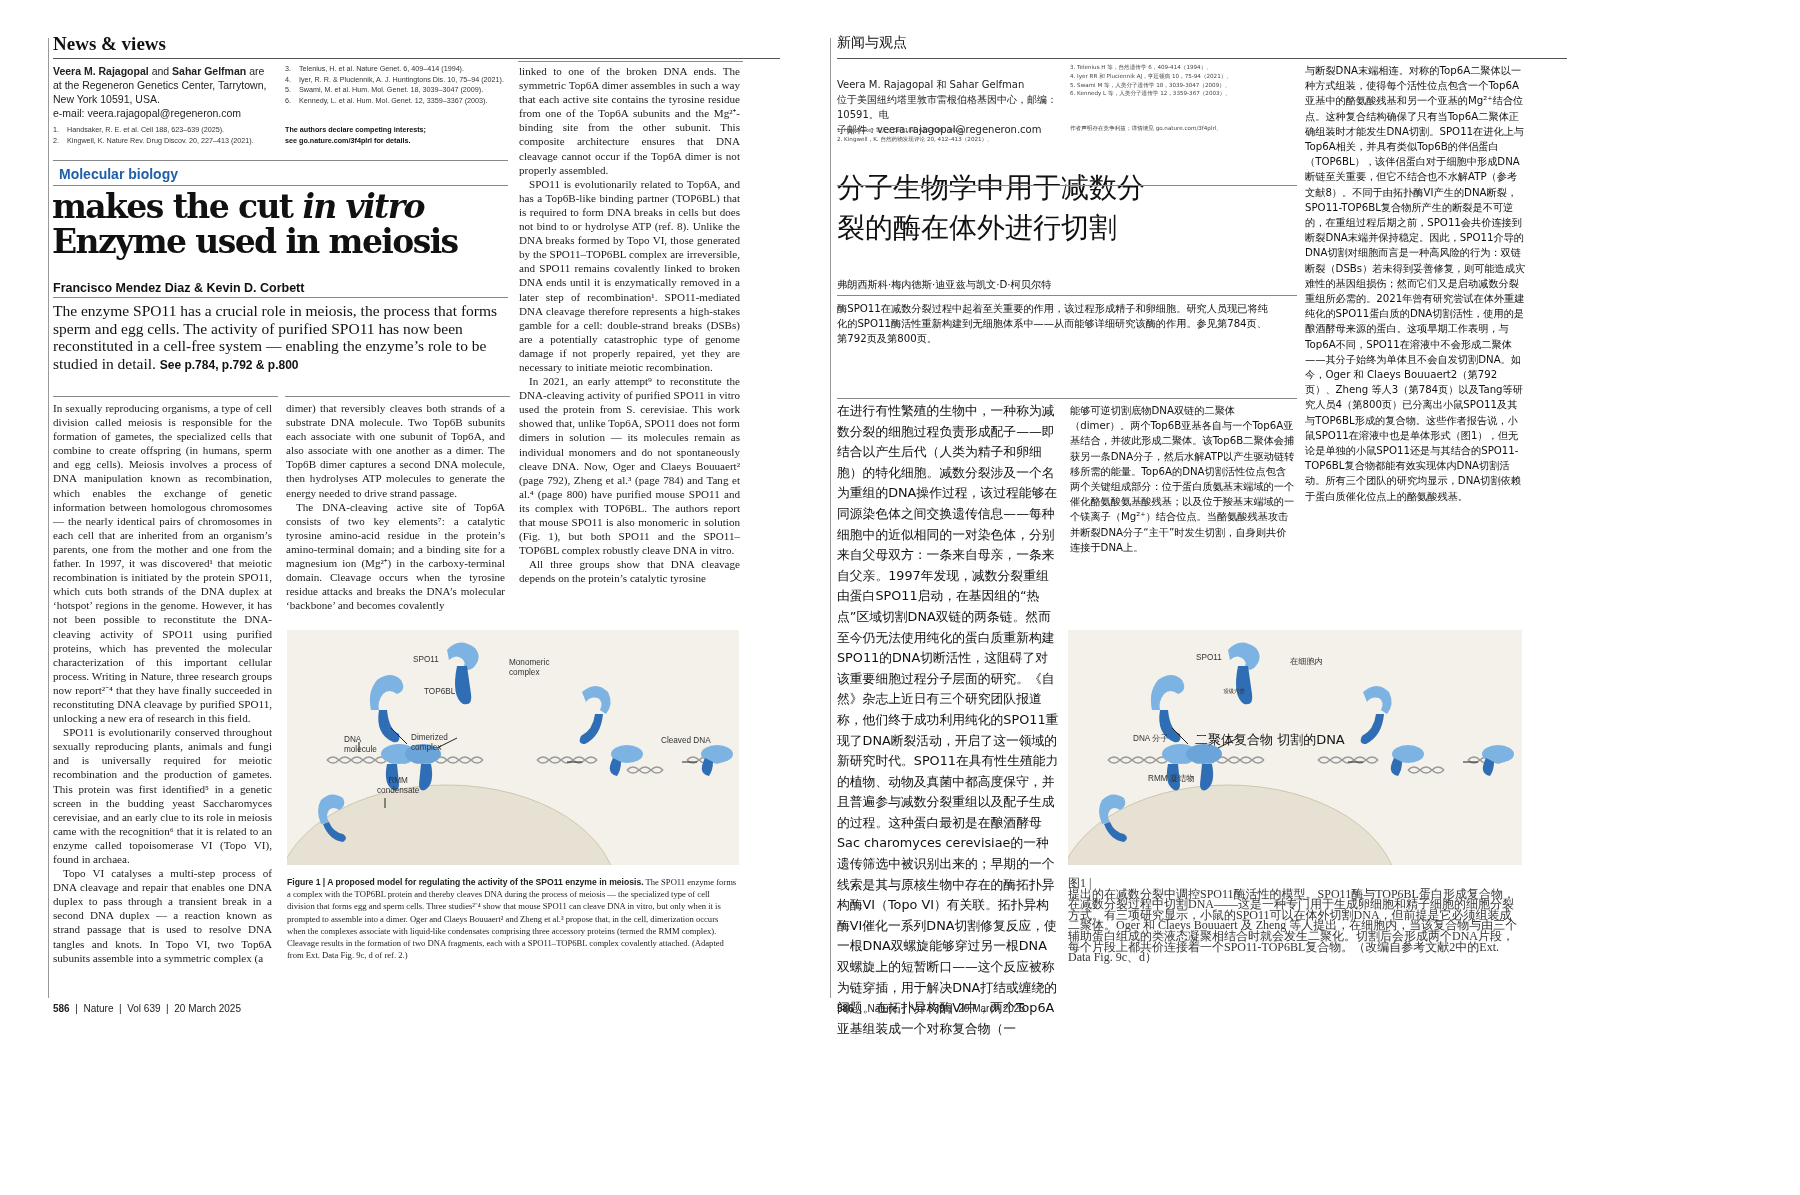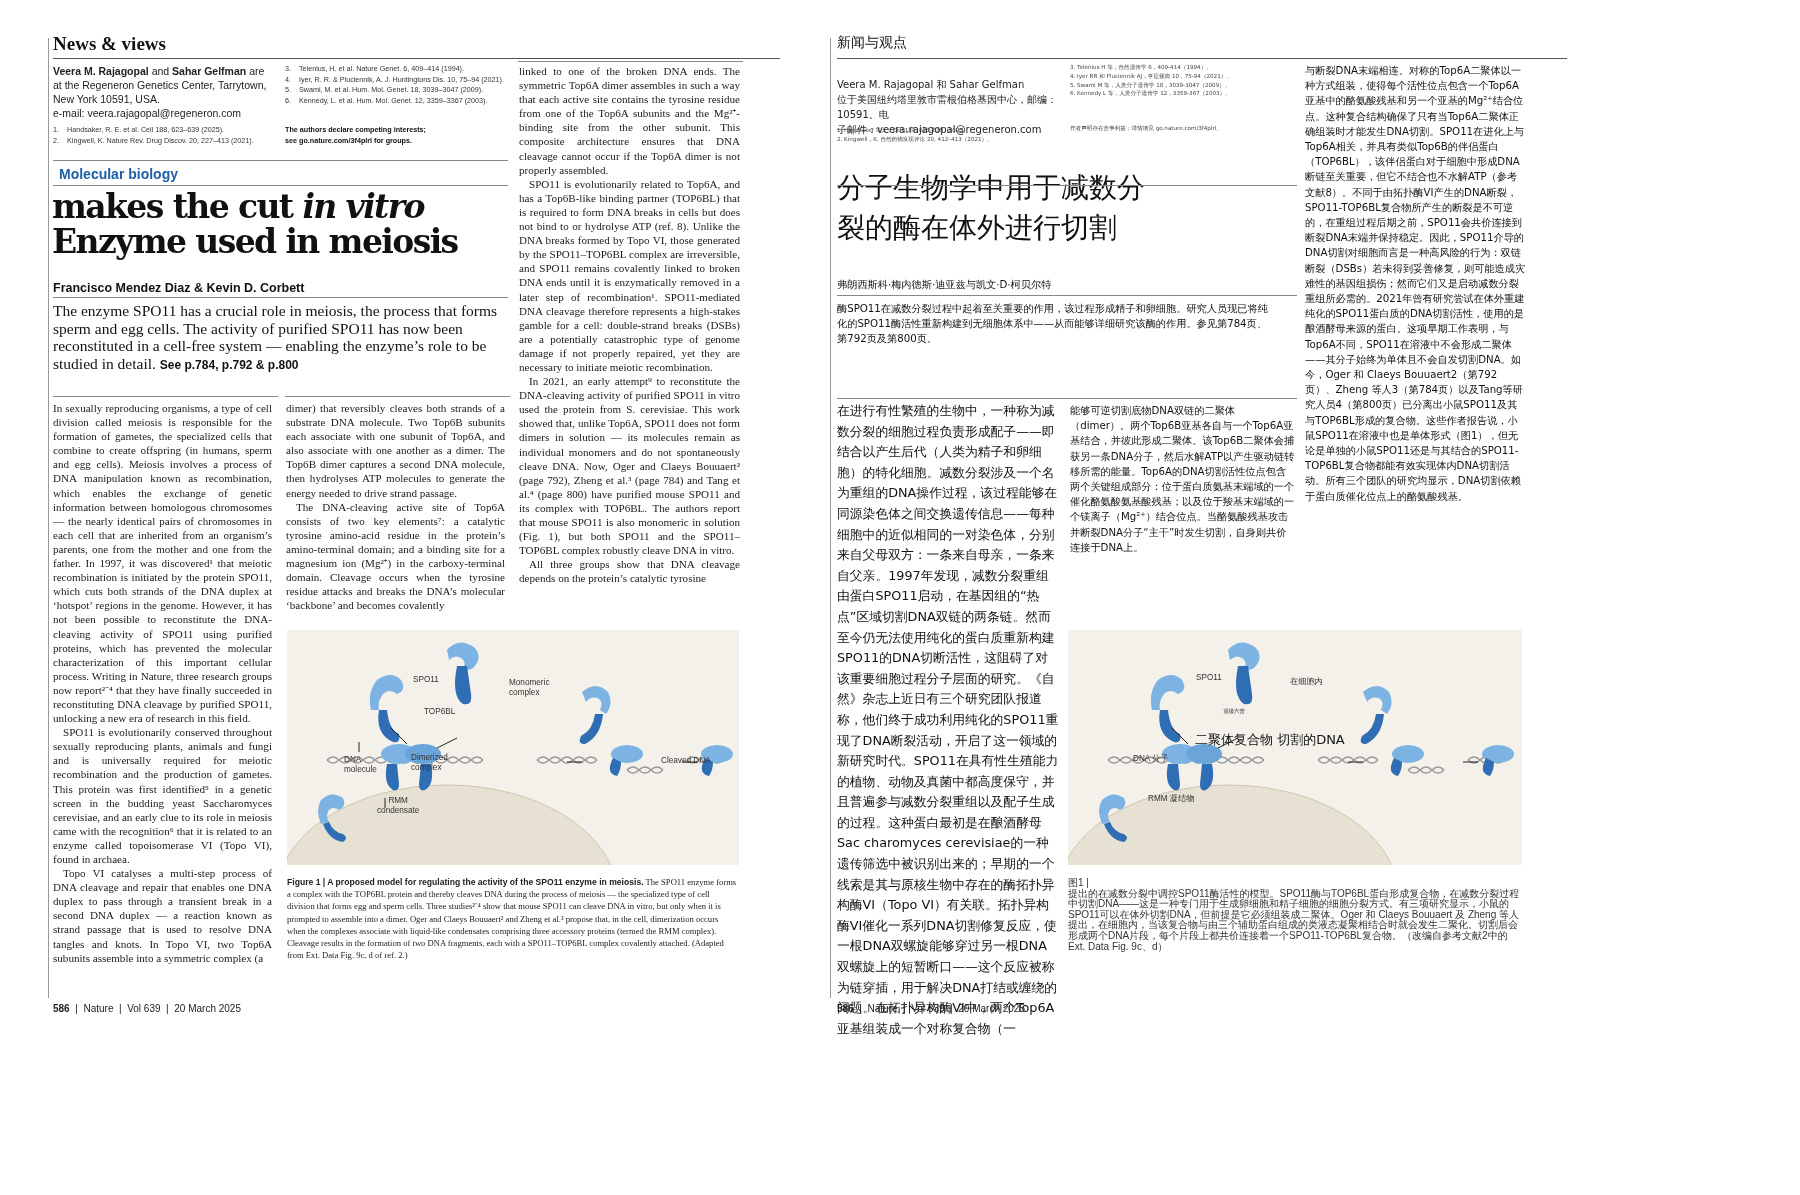--- a/index.html
+++ b/index.html
@@ -31,35 +31,35 @@
   .headline i { font-style: italic; }
   .byline { position: absolute; font-family: "Liberation Sans", sans-serif; font-weight: 700; font-size: 12.5px; color: #111; }
   .standfirst { position: absolute; font-family: "Liberation Serif", serif; font-size: 15.5px; line-height: 17.5px; color: #111; }
   .standfirst .see { font-family: "Liberation Sans", sans-serif; font-weight: 700; font-size: 12px; }
 
   .col { position: absolute; font-family: "Liberation Serif", serif; font-size: 11.1px; line-height: 14.1px; text-align: justify; color: #1a1a1a; hyphens: auto; }
   .col p { text-indent: 10px; }
   .col p.first { text-indent: 0; }
 
   .figure { position: absolute; background: #f3f1ea; }
-  .fig-label { position: absolute; font-family: "Liberation Sans", sans-serif; font-size: 8.2px; line-height: 10px; color: #333; margin-top: 20px; }
+  .fig-label { position: absolute; font-family: "Liberation Sans", sans-serif; font-size: 8.2px; line-height: 10px; color: #333; }
   .fig-label-big { position: absolute; font-family: "DejaVu Sans", sans-serif; font-size: 13px; color: #111; }
 
   .caption { position: absolute; font-family: "Liberation Serif", serif; font-size: 8.6px; line-height: 12.2px; color: #222; }
   .caption b { font-family: "Liberation Sans", sans-serif; font-weight: 700; }
 
   .footer { position: absolute; font-family: "Liberation Sans", sans-serif; font-size: 10px; color: #222; }
   .footer b { font-weight: 700; }
 
   .cn-headline { position: absolute; font-family: "DejaVu Sans", sans-serif; font-weight: 400; font-size: 28px; line-height: 40px; color: #111; }
   .cn-body { position: absolute; font-family: "DejaVu Sans", sans-serif; font-size: 12.8px; line-height: 20.6px; color: #111; }
   .cn-small { position: absolute; font-family: "DejaVu Sans", sans-serif; font-size: 10.2px; line-height: 15.2px; color: #111; }
   .cn-affil { position: absolute; font-family: "DejaVu Sans", sans-serif; font-size: 10px; line-height: 15px; color: #222; margin-top: 16px; }
   .cn-refs { position: absolute; font-family: "DejaVu Sans", sans-serif; font-size: 5.6px; line-height: 8.8px; color: #444; }
-  .cn-caption { position: absolute; font-family: Liberation Sans, sans-serif; font-size: 10px; line-height: 10.6px; color: #333; }
+  .cn-caption { position: absolute; font-family: Liberation Serif, serif; font-size: 12px; line-height: 10.6px; color: #333; }
 </style>
 </head>
 <body>
 
 <div class="page page-left">
   <div class="left-rule"></div>
 
   <div class="section-head" style="left:53px; top:33px;">News &amp; views</div>
   <div class="hr" style="left:53px; top:58px; width:727px;"></div>
 
@@ -77,21 +77,21 @@
   </ul>
 
   <ul class="refs" style="left:285px; top:64px; width:225px;">
     <li><span class="num">3.</span><span>Telenius, H. et al. Nature Genet. 6, 409–414 (1994).</span></li>
     <li><span class="num">4.</span><span>Iyer, R. R. &amp; Pluciennik, A. J. Huntingtons Dis. 10, 75–94 (2021).</span></li>
     <li><span class="num">5.</span><span>Swami, M. et al. Hum. Mol. Genet. 18, 3039–3047 (2009).</span></li>
     <li><span class="num">6.</span><span>Kennedy, L. et al. Hum. Mol. Genet. 12, 3359–3367 (2003).</span></li>
   </ul>
   <div class="refs comp" style="left:285px; top:125px; width:225px;">
     <div>The authors declare competing interests;</div>
-    <div>see go.nature.com/3f4plrl for groups.</div>
+    <div>see go.nature.com/3f4plrl for details.</div>
   </div>
 
   <div class="hr thin" style="left:53px; top:160px; width:455px;"></div>
 
   <div class="kicker" style="left:53px; top:166px;">Molecular biology</div>
   <div class="hr thin" style="left:53px; top:185px; width:455px;"></div>
 
   <div class="headline" style="left:52px; top:189px; width:460px;">
     <div><span>makes the cut</span> <i>in vitro</i></div>
     <div>Enzyme used in meiosis</div>

